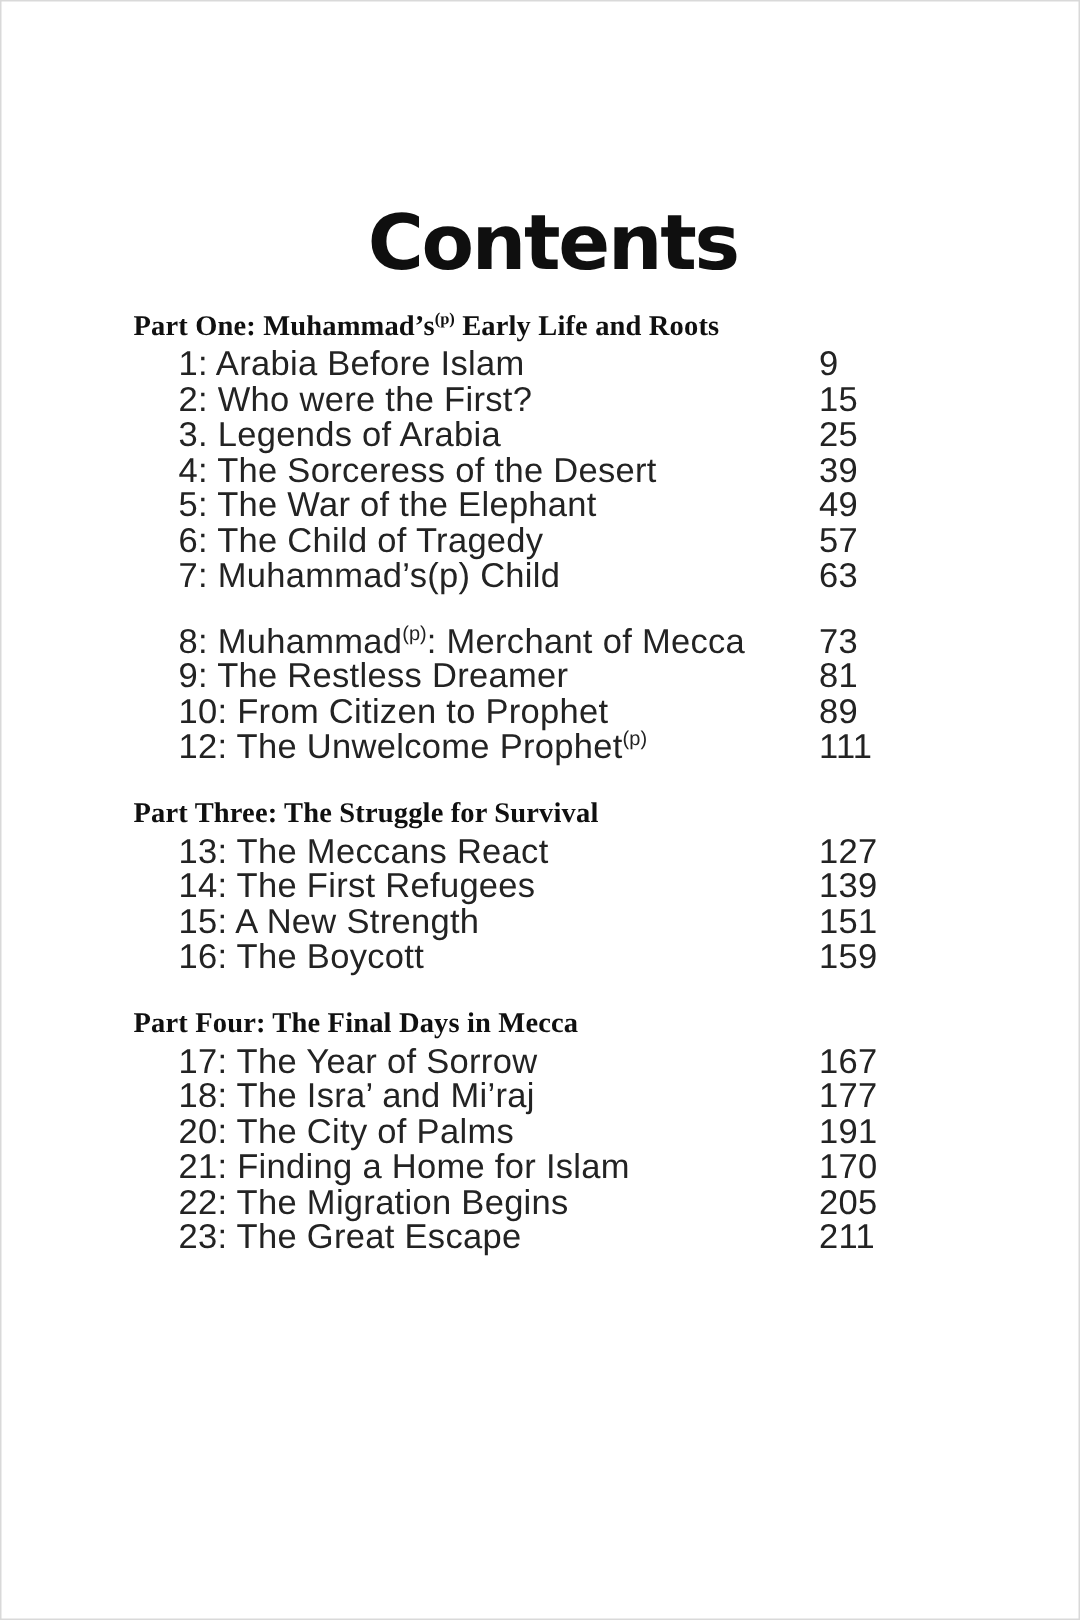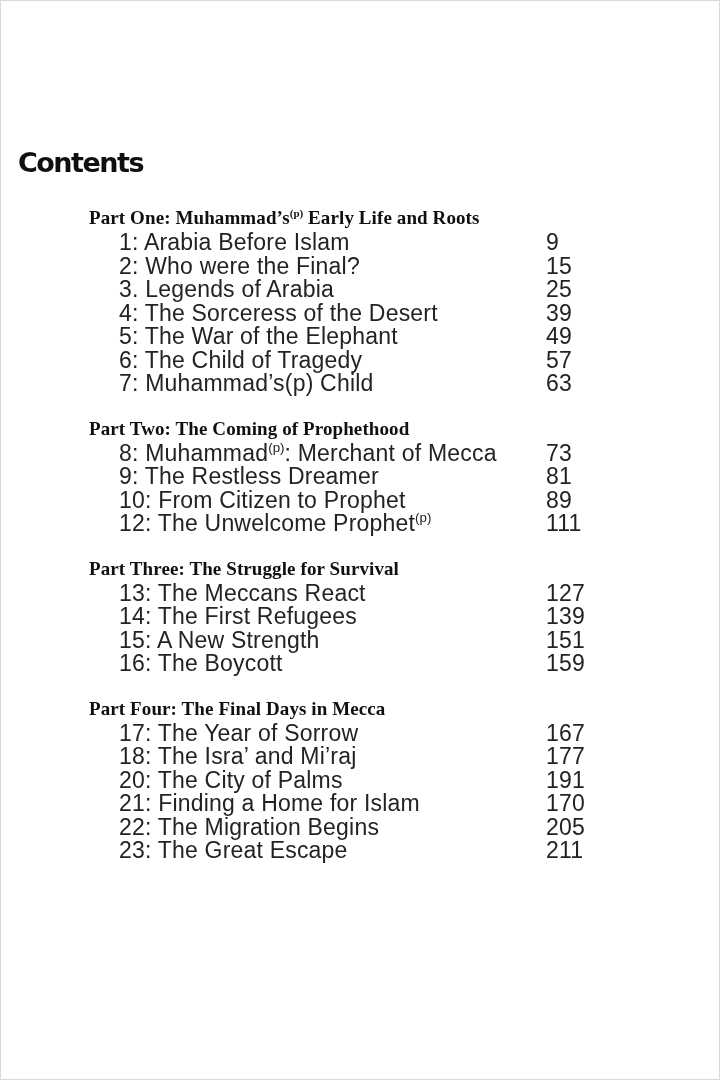--- a/index.html
+++ b/index.html
@@ -14,24 +14,24 @@
     overflow: hidden;
   }
   .page {
     box-sizing: border-box;
     width: 100%;
     height: 100%;
     padding-top: 140px;
   }
   .book-title {
     margin: 0;
-    text-align: left;
+    text-align: center;
     font-family: "DejaVu Sans", sans-serif;
     font-weight: bold;
-    font-size: 27px;
+    font-size: 51px;
     line-height: 44px;
     letter-spacing: -1.5px;
     color: #0f0f0f;
     padding-left: 17px;
   }
   .toc {
     margin: 20px 60px 0 88px;
   }
   .part { margin-top: 11px; }
   .part + .part { margin-top: 20px; }
@@ -70,30 +70,29 @@
 
 <div class="page">
 
   <h1 class="book-title">Contents</h1>
 
   <div class="toc">
 
     <div class="part">
       <div class="part-heading"><span>Part One: Muhammad’s</span><sup class="pbuh">(p)</sup><span> Early Life and Roots</span></div>
       <div class="chapter-row"><span>1: Arabia Before Islam</span><sup class="pbuh"></sup><span></span><span class="page-num">9</span></div>
-      <div class="chapter-row"><span>2: Who were the Final?</span><sup class="pbuh"></sup><span></span><span class="page-num">15</span></div>
+      <div class="chapter-row"><span>2: Who were the First?</span><sup class="pbuh"></sup><span></span><span class="page-num">15</span></div>
       <div class="chapter-row"><span>3. Legends of Arabia</span><sup class="pbuh"></sup><span></span><span class="page-num">25</span></div>
       <div class="chapter-row"><span>4: The Sorceress of the Desert</span><sup class="pbuh"></sup><span></span><span class="page-num">39</span></div>
       <div class="chapter-row"><span>5: The War of the Elephant</span><sup class="pbuh"></sup><span></span><span class="page-num">49</span></div>
       <div class="chapter-row"><span>6: The Child of Tragedy</span><sup class="pbuh"></sup><span></span><span class="page-num">57</span></div>
       <div class="chapter-row"><span>7: Muhammad’s(p) Child</span><sup class="pbuh"></sup><span></span><span class="page-num">63</span></div>
     </div>
 
     <div class="part">
-      <div class="part-heading"><span>Part Two: The Coming of Prophethood</span><sup class="pbuh"></sup><span></span></div>
       <div class="chapter-row"><span>8: Muhammad</span><sup class="pbuh">(p)</sup><span>: Merchant of Mecca</span><span class="page-num">73</span></div>
       <div class="chapter-row"><span>9: The Restless Dreamer</span><sup class="pbuh"></sup><span></span><span class="page-num">81</span></div>
       <div class="chapter-row"><span>10: From Citizen to Prophet</span><sup class="pbuh"></sup><span></span><span class="page-num">89</span></div>
       <div class="chapter-row"><span>12: The Unwelcome Prophet</span><sup class="pbuh">(p)</sup><span></span><span class="page-num">111</span></div>
     </div>
 
     <div class="part">
       <div class="part-heading"><span>Part Three: The Struggle for Survival</span><sup class="pbuh"></sup><span></span></div>
       <div class="chapter-row"><span>13: The Meccans React</span><sup class="pbuh"></sup><span></span><span class="page-num">127</span></div>
       <div class="chapter-row"><span>14: The First Refugees</span><sup class="pbuh"></sup><span></span><span class="page-num">139</span></div>

